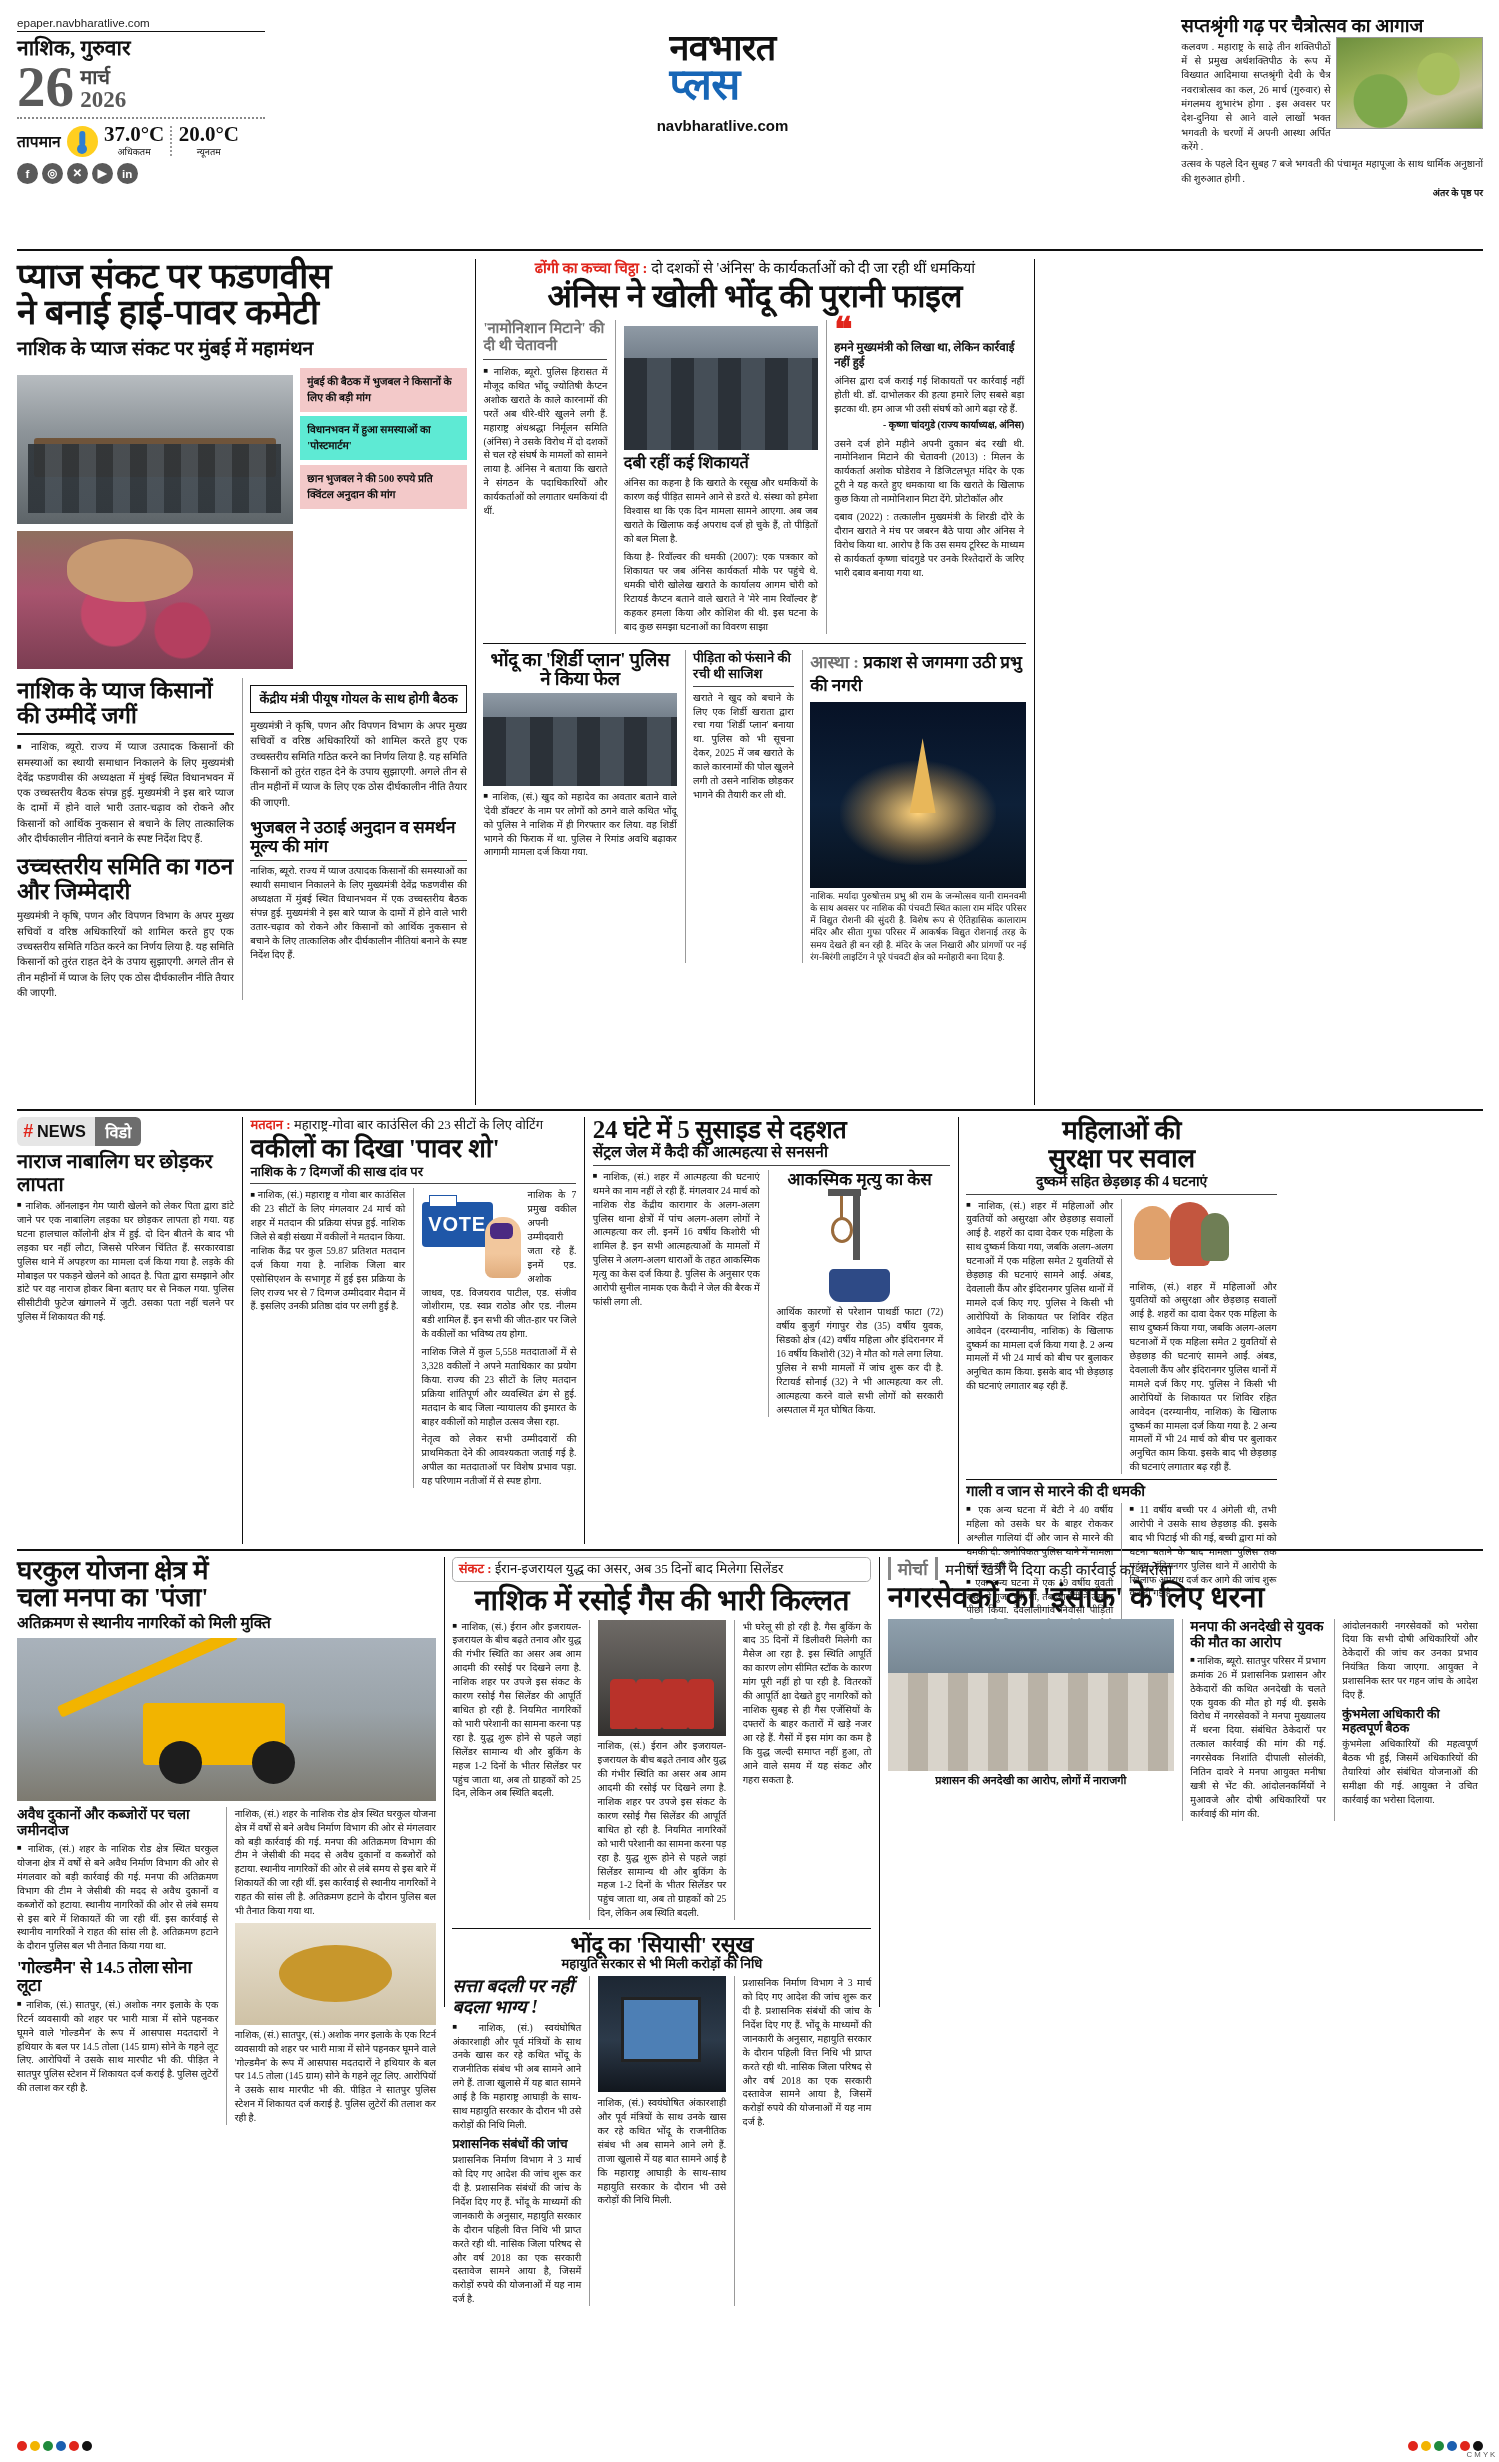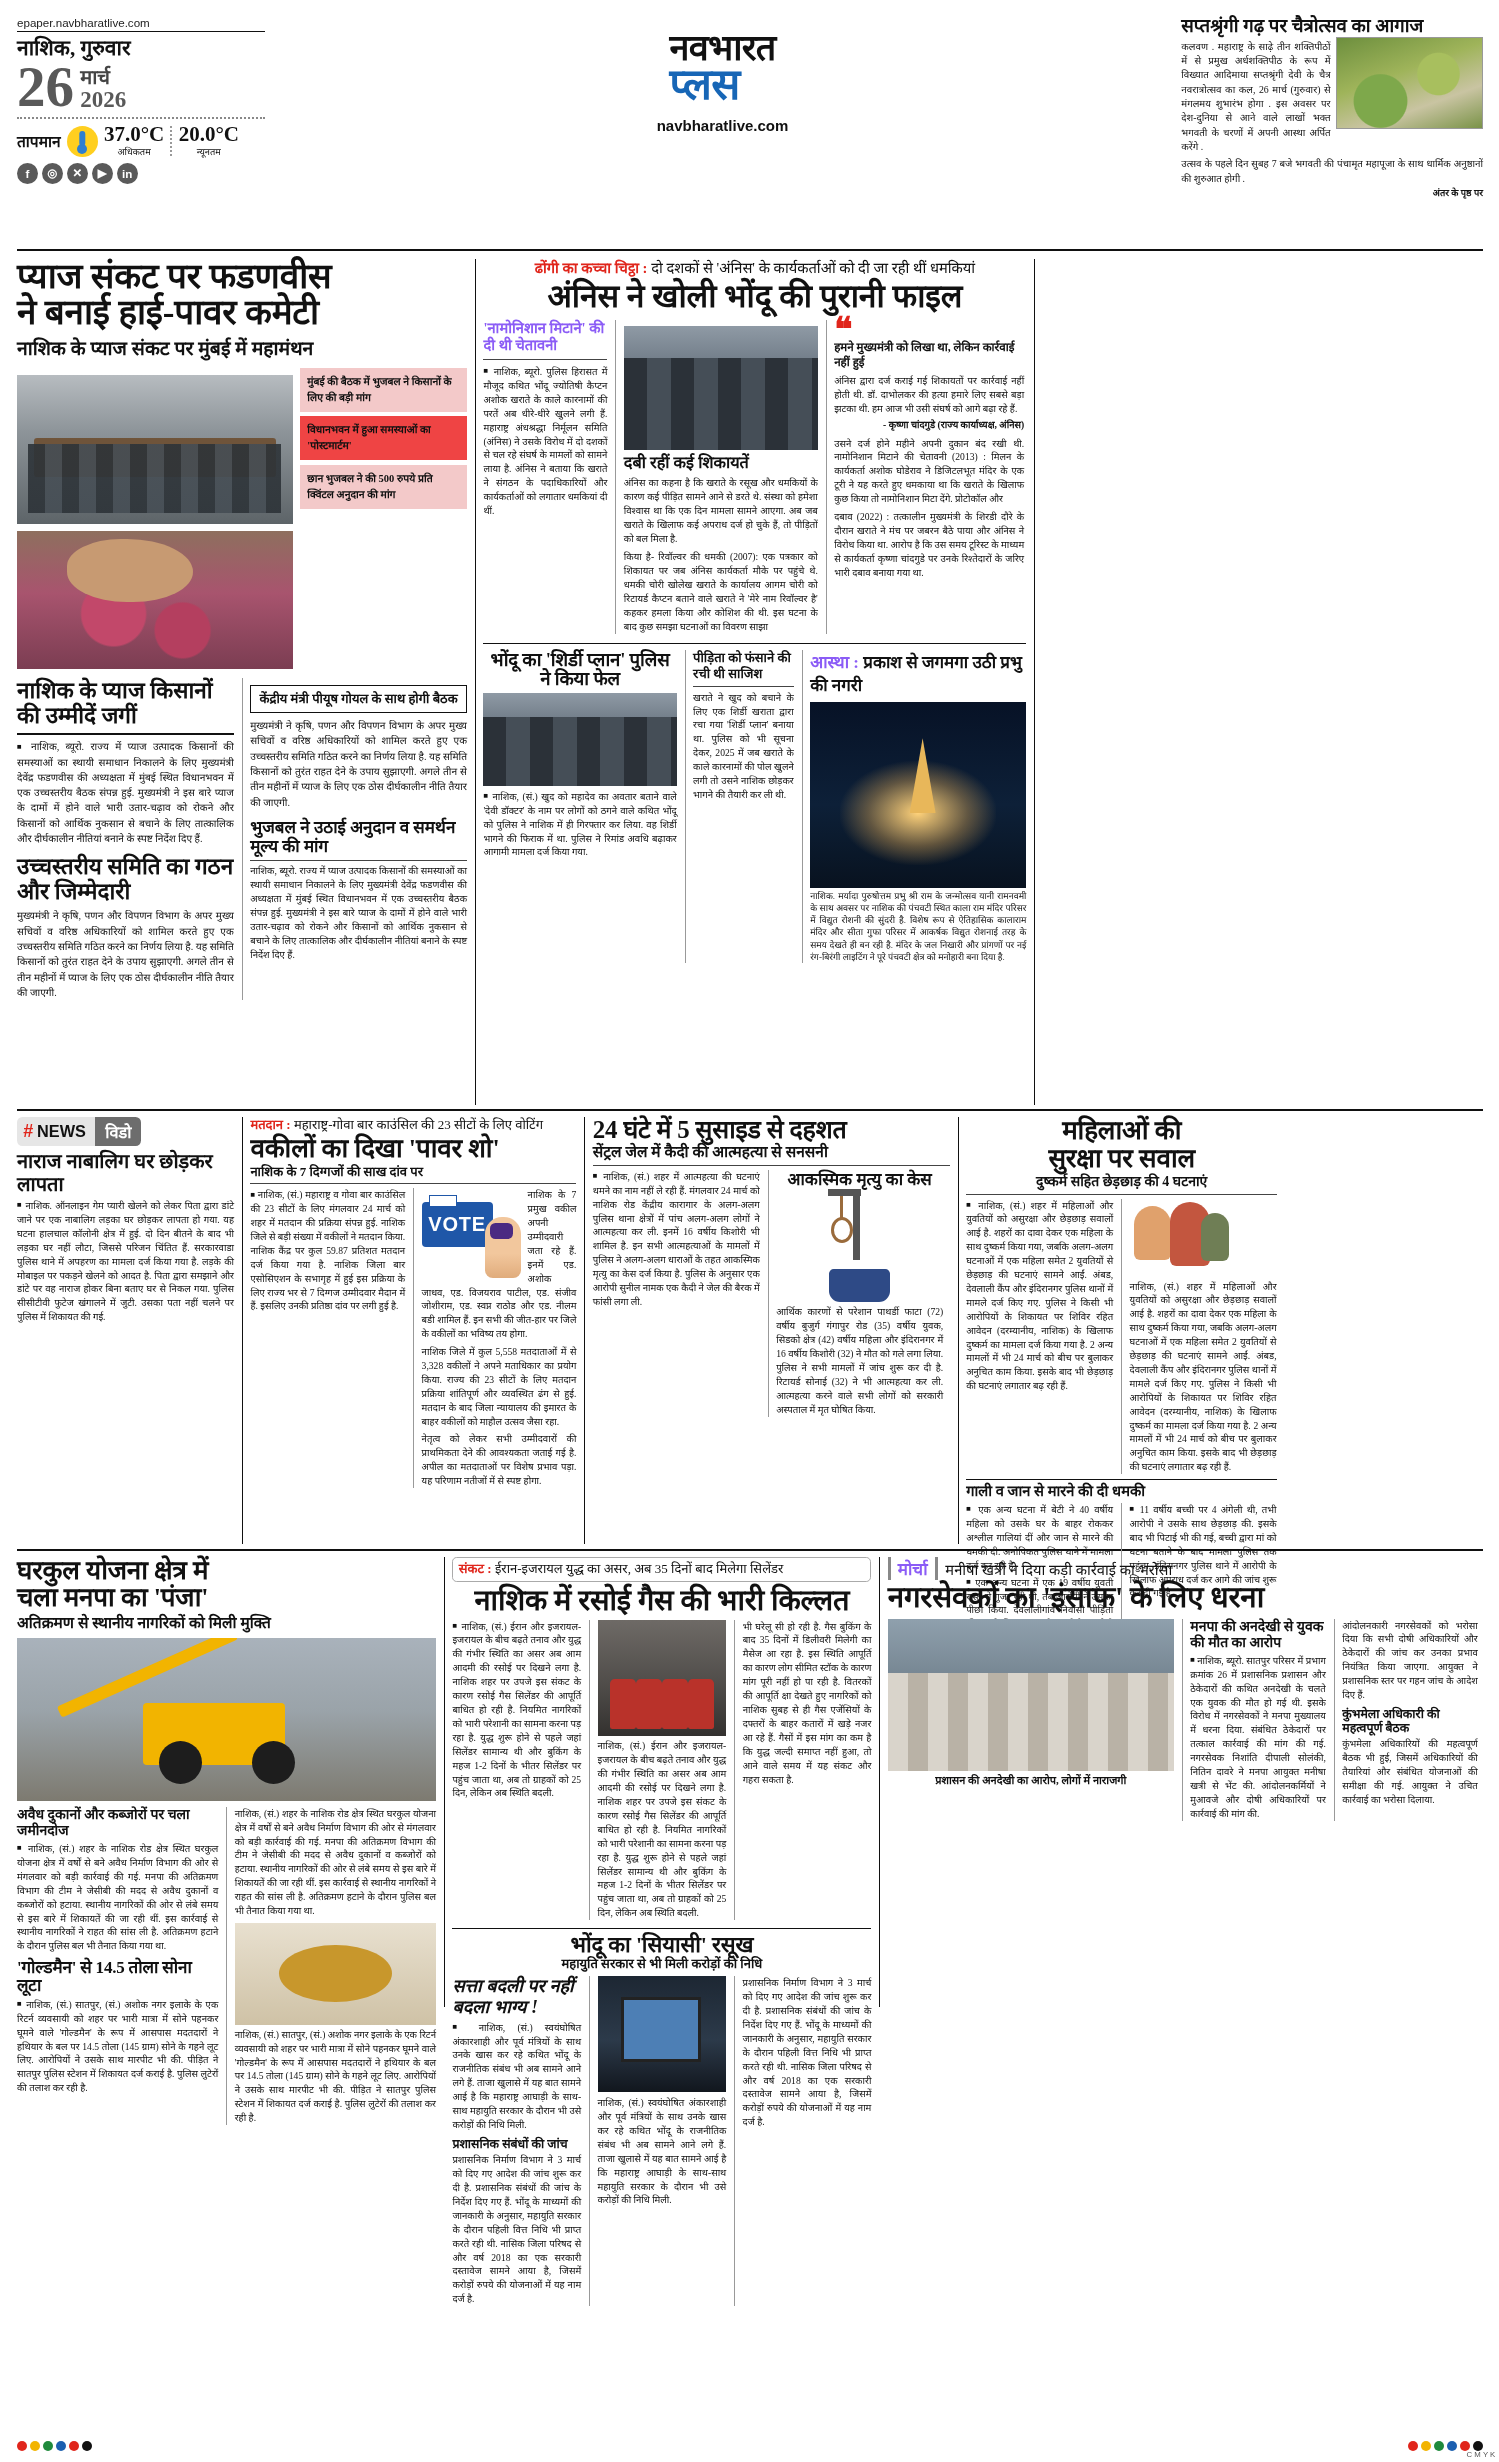--- a/index.html
+++ b/index.html
@@ -8,21 +8,21 @@
   body {
     width:1500px; height:2462px;
     background:#ffffff;
     font-family:"Liberation Serif","DejaVu Serif",serif;
     color:#111;
     overflow:hidden;
   }
   .page { position:relative; width:1500px; height:2462px; padding:15.5px 17px; }
 
   
-  .red { color:#8b5cf6; }
+  .red { color:#737373; }
   .bold { font-weight:bold; }
   .rule { height:2.3px; background:#111; width:100%; }
   .thin-rule { height:0.8px; background:#444; width:100%; }
 
   .hl { font-weight:bold; line-height:1.04; letter-spacing:-0.2px; }
   .kicker { font-size:14.7px; line-height:1.25; }
   .kicker b { color:#e0251b; }
   .sub { font-weight:bold; line-height:1.15; }
   .body-txt { font-size:10.2px; line-height:1.5; text-align:justify; }
   .body-txt.sm { font-size:9.6px; line-height:1.45; }
@@ -89,21 +89,21 @@
                 radial-gradient(circle at 60% 72%,#b43f5f 0 14%,transparent 15%),
                 linear-gradient(180deg,#8e6f5e 0%,#a8546e 45%,#7b3d52 100%); }
   .onion-photo .hand{position:absolute;top:6%;left:18%;width:46%;height:46%;background:#c79a72;border-radius:45% 55% 50% 50%;}
 
   .box-callout { border:0.8px solid #111; padding:5.4px 7px; margin-top:7px; }
   .box-callout .ttl { font-size:13px; font-weight:bold; line-height:1.2; }
   .h-mid { font-size:22.5px; font-weight:bold; line-height:1.12; }
 
   
   .pinkbox { background:#f3c9c9; padding:6.2px 7px; font-size:10.5px; line-height:1.5; font-weight:bold; }
-  .pinkbox.alt { background:#ef4444; }
+  .pinkbox.alt { background:#5eead4; }
 
   
   .center-lead { width:543px; }
   .center-lead .hl { font-size:32px; text-align:center; }
   .cl-photo { width:100%; height:124px; margin-top:6.2px;
      background:linear-gradient(180deg,#8f9aa5 0%,#5c6874 50%,#39414b 100%); position:relative; overflow:hidden;}
   .cl-photo .row{position:absolute;bottom:0;left:0;right:0;height:74%;
      background:repeating-linear-gradient(90deg,#2b3138 0 23px,#454e57 23px 47px);}
   .quotemark { font-size:34px; font-weight:bold; color:#e0251b; line-height:0.6; }
   .news-badge { display:inline-flex; align-items:stretch; border-radius:5.4px; overflow:hidden;

